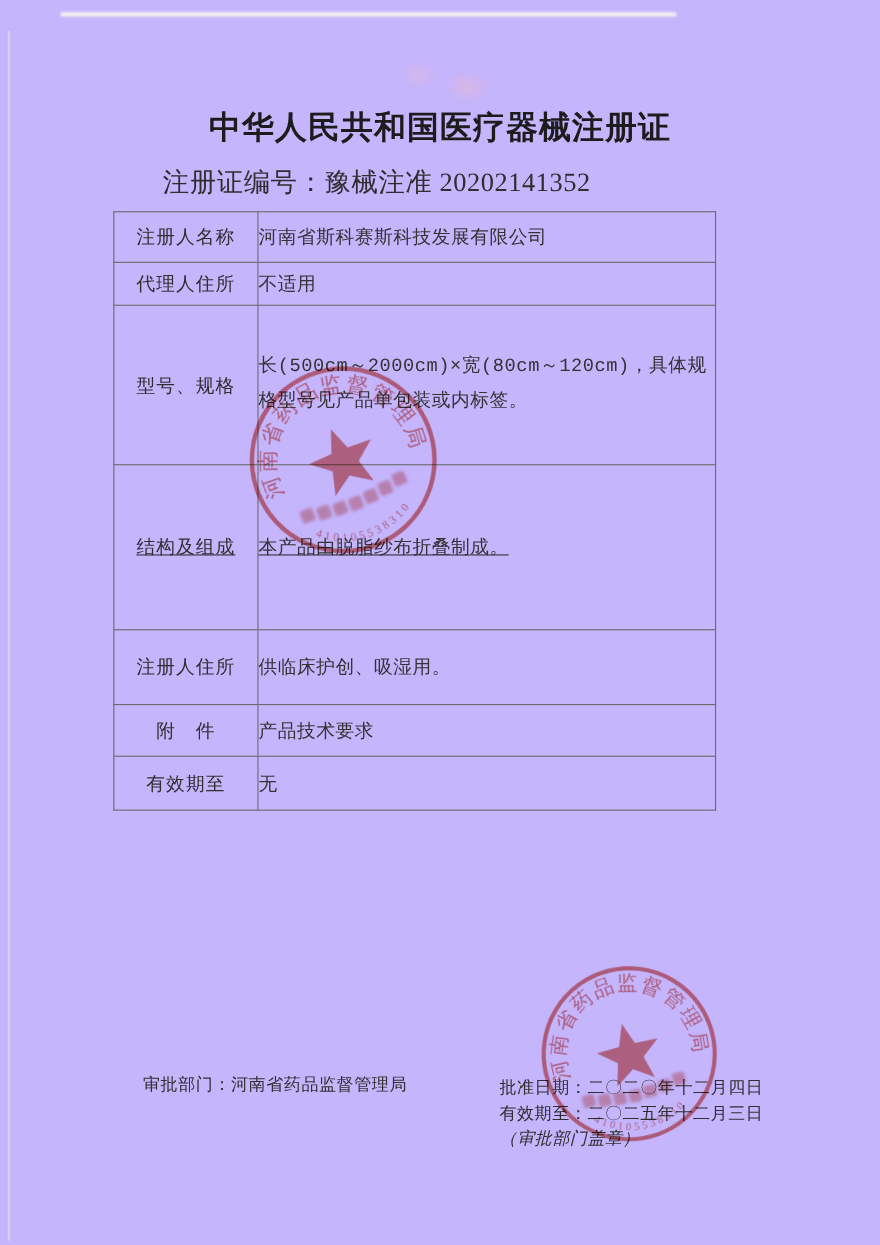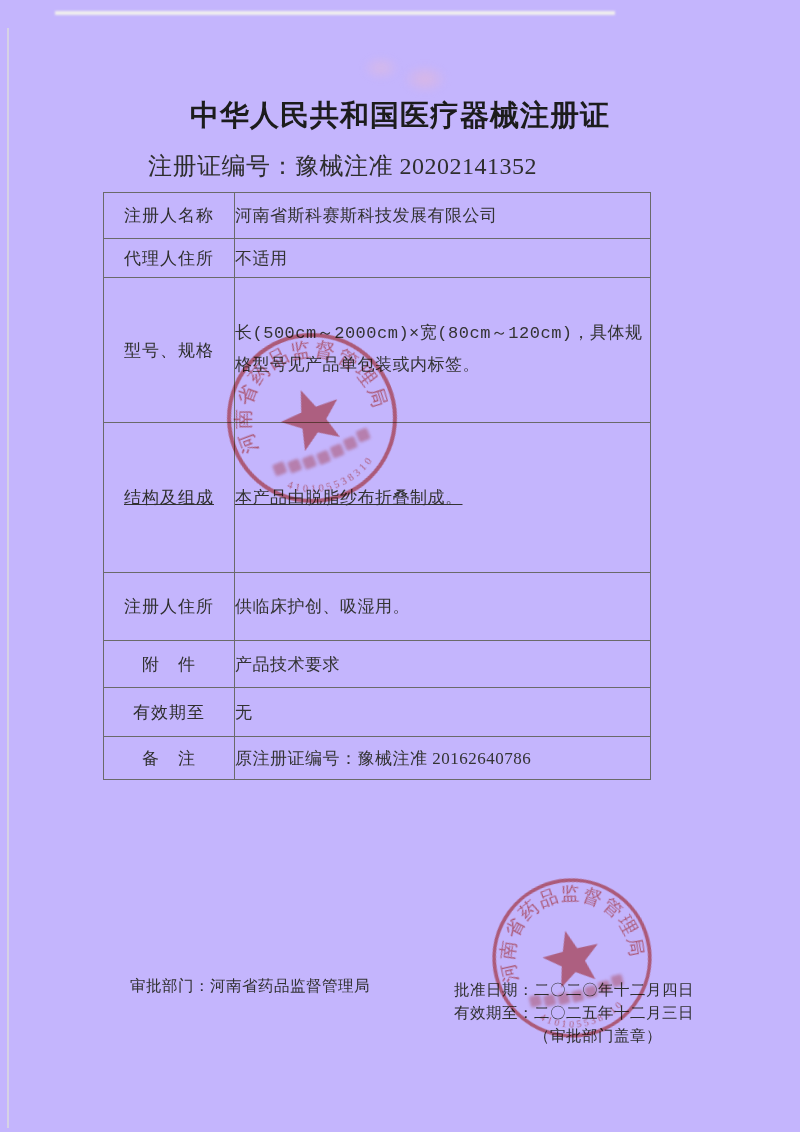--- a/index.html
+++ b/index.html
@@ -40,21 +40,21 @@
   td.val{padding-left:11px; padding-right:38px; letter-spacing:.5px;margin-top:46px;}
   tr.r1{height:46px;} tr.r2{height:55px;} tr.r3{height:50px;}
   tr.r4{height:39px;} tr.r5{height:40px;} tr.r6{height:46px;}
   tr.r7{height:145px;} tr.r8{height:150px;text-decoration:underline;} tr.r9{height:68px;}
   tr.r10{height:47px;} tr.r11{height:49px;} tr.r12{height:43px;}
   tr.r7 td.val{line-height:32px;font-family:Liberation Mono, monospace;}
 
   .footer{position:absolute; top:976px; left:0; width:800px; font-size:15.5px; color:#2f2f2f;}
   .footer-left{position:absolute; left:130px; top:0; letter-spacing:.5px;}
   .footer-right{position:absolute; left:454px; top:2px; line-height:23px; letter-spacing:.5px;}
-  .seal-note{text-align:right; padding-right:32px;}
+  .seal-note{text-align:left; padding-right:32px;font-style:italic;}
 
   
   svg.stamp{position:absolute; mix-blend-mode:multiply; opacity:.88;
     filter:blur(.3px); pointer-events:none;}
   .stamp-top{left:217px; top:323px; transform:rotate(-22deg);}
   .stamp-bottom{left:483px; top:869px; transform:rotate(-14deg);}
   svg.stamp text{font-family:"Liberation Serif", serif; fill:#d5524b;}
 </style>
 </head>
 <body>
@@ -92,24 +92,20 @@
       <td class="lbl">注册人住所</td>
       <td class="val">供临床护创、吸湿用。</td>
     </tr>
     <tr class="r10">
       <td class="lbl">附　件</td>
       <td class="val">产品技术要求</td>
     </tr>
     <tr class="r11">
       <td class="lbl">有效期至</td>
       <td class="val">无</td>
-    </tr>
-    <tr class="r12">
-      <td class="lbl">备　注</td>
-      <td class="val">原注册证编号：豫械注准 20162640786</td>
     </tr>
   </tbody>
     </table>
 
   <div class="footer">
     <div class="footer-left">审批部门：河南省药品监督管理局</div>
     <div class="footer-right">
       <div>批准日期：二〇二〇年十二月四日</div>
       <div>有效期至：二〇二五年十二月三日</div>
       <div class="seal-note">（审批部门盖章）</div>

